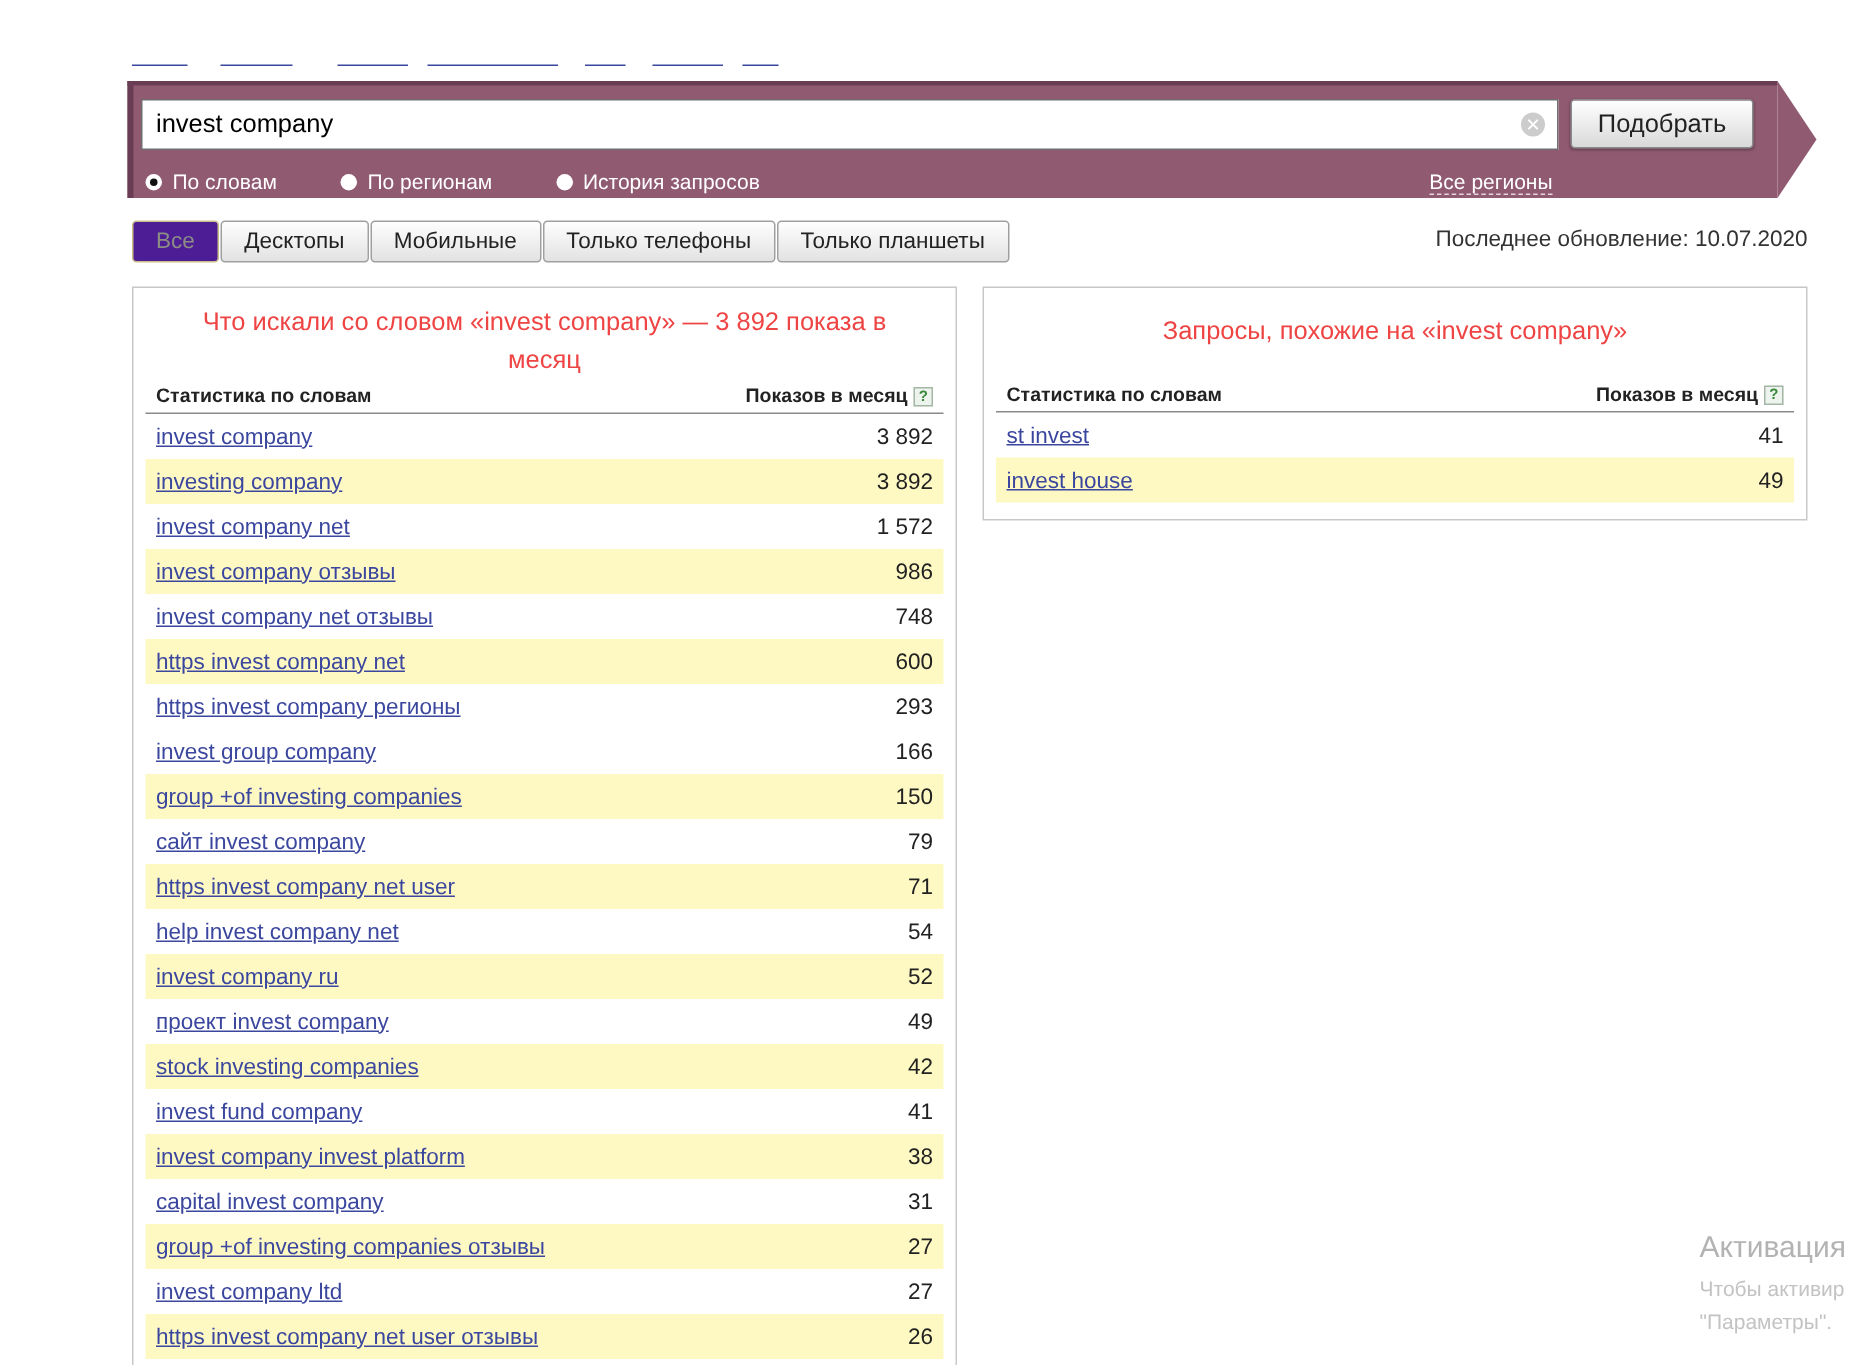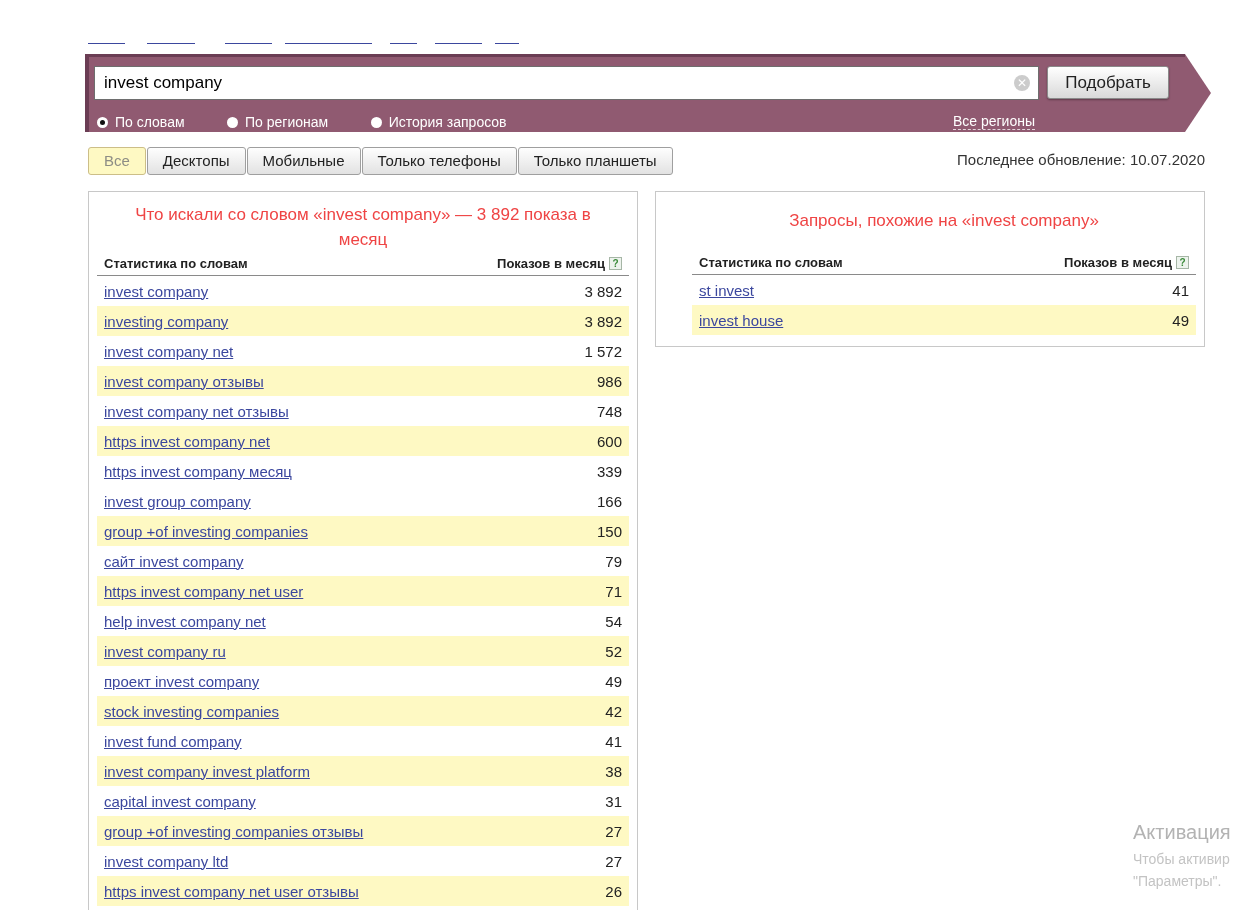--- a/index.html
+++ b/index.html
@@ -33,27 +33,27 @@
   .mode.active .radio::after { content:''; position:absolute; left:3px; top:3px; width:5px; height:5px;
            border-radius:50%; background:#111; }
   .regions-link { position:absolute; right:150px; top:56px; color:#fff; font-size:14px;
            border-bottom:1px dashed rgba(255,255,255,.75); cursor:pointer; }
 
   
   .tabs { position:absolute; left:88px; top:108px; }
   .tab { display:inline-block; padding:4px 15px 5px; margin-right:1px; border:1px solid #9f9f9f;
          border-radius:3px; background:linear-gradient(#fefefe,#e2e2e2); font-size:15px; color:#222;
          cursor:pointer; }
-  .tab.active { background:#fef9c3; border-color:#ccbe88; color:#8d8d85; }
+  .tab.active { background:#4c1d95; border-color:#ccbe88; color:#8d8d85; }
   .last-update { position:absolute; right:45px; top:112px; font-size:15px; color:#333; }
 
   
   .panel { position:absolute; background:#fff; border:1px solid #c8c8c8; }
   .panel-left  { left:88px;  top:152px; width:550px; height:790px; }
-  .panel-right { left:655px; top:152px; width:550px; height:156px;padding-left:28px; }
+  .panel-right { left:655px; top:152px; width:550px; height:156px; }
   .panel-title { text-align:center; font-size:17px; color:#ef4444; line-height:25px; }
   .panel-left  .panel-title { margin:10px 30px 0; }
   .panel-right .panel-title { margin:16px 20px 0; }
   .head-row { display:flex; justify-content:space-between; align-items:center;
               margin:0 8px; padding:0 7px 4px; border-bottom:1px solid #8a8a8a;
               font-size:13px; font-weight:bold; color:#222; }
   .panel-left  .head-row { margin-top:4px; }
   .panel-right .head-row { margin-top:22px; }
   .help-icon { display:inline-block; width:13px; height:13px; line-height:12px; text-align:center;
                background:#edf3ed; border:1px solid #a6b6a6; color:#3a8a3a; font-size:10px;
@@ -130,22 +130,22 @@
         </div>
         <div class="row">
           <a>invest company net отзывы</a>
           <span class="num">748</span>
         </div>
         <div class="row alt">
           <a>https invest company net</a>
           <span class="num">600</span>
         </div>
         <div class="row">
-          <a>https invest company месяц</a>
-          <span class="num">339</span>
+          <a>https invest company регионы</a>
+          <span class="num">293</span>
         </div>
         <div class="row">
           <a>invest group company</a>
           <span class="num">166</span>
         </div>
         <div class="row alt">
           <a>group +of investing companies</a>
           <span class="num">150</span>
         </div>
         <div class="row">

